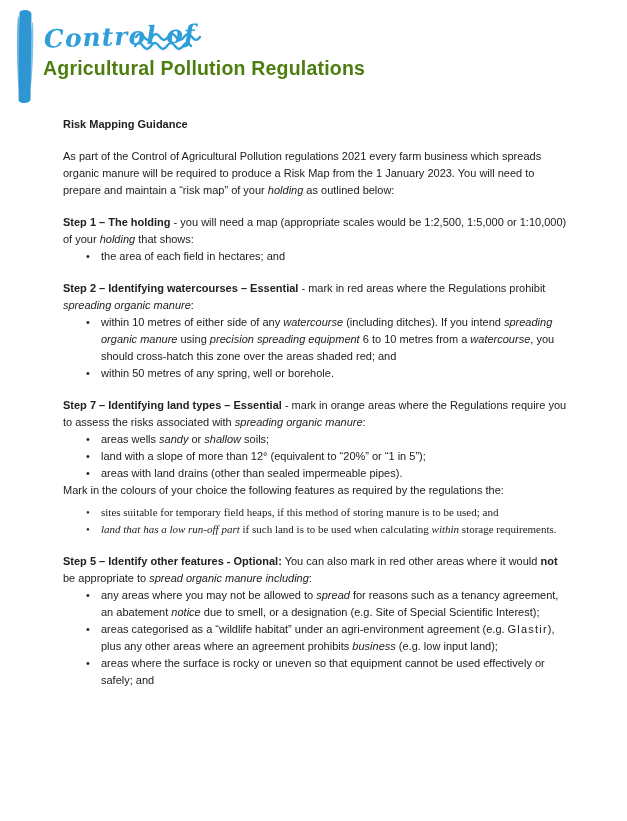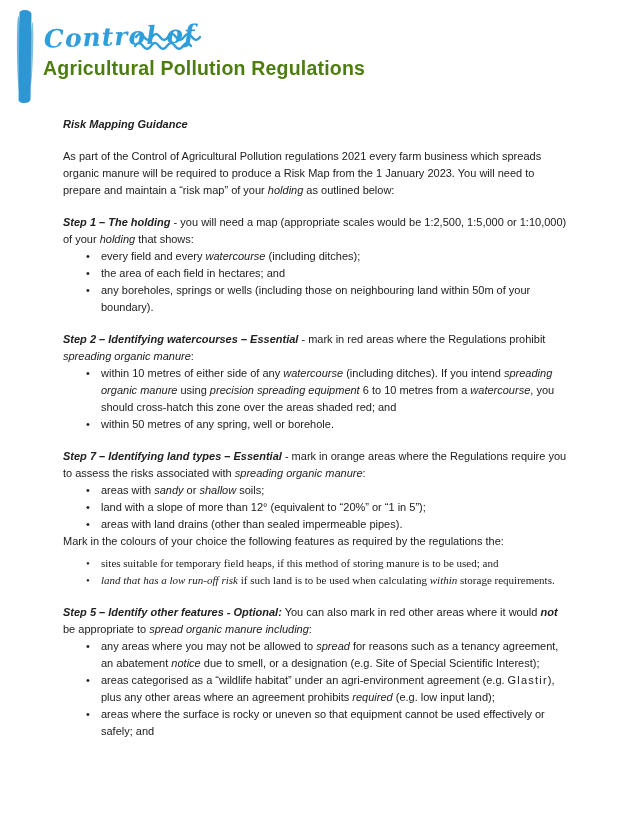--- a/index.html
+++ b/index.html
@@ -52,21 +52,21 @@
   .section { margin:0 0 15px 0; }
   .section p { margin:0; }
   ul.bullets { list-style:none; margin:0; padding:0; }
   ul.bullets li { position:relative; padding-left:38px; }
   ul.bullets li::before {
     content:"\2022";
     position:absolute; left:23px; top:0;
     font-size:11px;
   }
   ul.bullets.gap-top { margin-top:5px;font-family:Liberation Serif, serif; }
-  .b { font-weight:bold;font-style:italic; }
+  .b { font-weight:bold; }
   .i { font-style:italic; }
   .sp { letter-spacing:1.2px; }
 </style>
 </head>
 <body>
 
 <div class="page">
 
   <header>
     <div class="brush" style="background: rgb(46, 150, 210);"></div>
@@ -86,48 +86,46 @@
   <main class="doc" id="doc-body">
       <div class="section">
         <p><span class="b">Risk Mapping Guidance</span></p>
       </div>
       <div class="section">
         <p><span>As part of the Control of Agricultural Pollution regulations 2021 every farm business which spreads organic manure will be required to produce a Risk Map from the 1 January 2023. You will need to prepare and maintain a “risk map” of your </span><span class="i">holding</span><span> as outlined below:</span></p>
       </div>
       <div class="section">
         <p><span class="b">Step 1 – The holding</span><span> - you will need a map (appropriate scales would be 1:2,500, 1:5,000 or 1:10,000) of your </span><span class="i">holding</span><span> that shows:</span></p>
         <ul class="bullets">
-          <li><span>every field and every </span><span class="i">watercourse</span><span> (including ditches);</span></li>
           <li><span>the area of each field in hectares; and</span></li>
-          <li><span>any boreholes, springs or wells (including those on neighbouring land within 50m of your boundary).</span></li>
         </ul>
       </div>
       <div class="section">
         <p><span class="b">Step 2 – Identifying watercourses – Essential</span><span> - mark in red areas where the Regulations prohibit </span><span class="i">spreading organic manure</span><span>:</span></p>
         <ul class="bullets">
           <li><span>within 10 metres of either side of any </span><span class="i">watercourse</span><span> (including ditches). If you intend </span><span class="i">spreading organic manure</span><span> using </span><span class="i">precision spreading equipment</span><span> 6 to 10 metres from a </span><span class="i">watercourse</span><span>, you should cross-hatch this zone over the areas shaded red; and</span></li>
           <li><span>within 50 metres of any spring, well or borehole.</span></li>
         </ul>
       </div>
       <div class="section">
         <p><span class="b">Step 7 – Identifying land types – Essential</span><span> - mark in orange areas where the Regulations require you to assess the risks associated with </span><span class="i">spreading organic manure</span><span>:</span></p>
         <ul class="bullets">
-          <li><span>areas with </span><span class="i">sandy</span><span> or </span><span class="i">shallow</span><span> soils;</span></li>
+          <li><span>areas wells </span><span class="i">sandy</span><span> or </span><span class="i">shallow</span><span> soils;</span></li>
           <li><span>land with a slope of more than 12° (equivalent to “20%” or “1 in 5”);</span></li>
           <li><span>areas with land drains (other than sealed impermeable pipes).</span></li>
         </ul>
         <p><span>Mark in the colours of your choice the following features as required by the regulations the:</span></p>
         <ul class="bullets gap-top">
           <li><span>sites suitable for temporary field heaps, if this method of storing manure is to be used; and</span></li>
-          <li><span class="i">land that has a low run-off risk</span><span> if such land is to be used when calculating </span><span class="i">within</span><span> storage requirements.</span></li>
+          <li><span class="i">land that has a low run-off part</span><span> if such land is to be used when calculating </span><span class="i">within</span><span> storage requirements.</span></li>
         </ul>
       </div>
       <div class="section">
         <p><span class="b">Step 5 – Identify other features - Optional:</span><span> You can also mark in red other areas where it would </span><span class="b">not</span><span> be appropriate to </span><span class="i">spread organic manure including</span><span>:</span></p>
         <ul class="bullets">
           <li><span>any areas where you may not be allowed to </span><span class="i">spread</span><span> for reasons such as a tenancy agreement, an abatement </span><span class="i">notice</span><span> due to smell, or a designation (e.g. Site of Special Scientific Interest);</span></li>
-          <li><span>areas categorised as a “wildlife habitat” under an agri-environment agreement (e.g. </span><span class="sp">Glastir</span><span>), plus any other areas where an agreement prohibits </span><span class="i">required</span><span> (e.g. low input land);</span></li>
+          <li><span>areas categorised as a “wildlife habitat” under an agri-environment agreement (e.g. </span><span class="sp">Glastir</span><span>), plus any other areas where an agreement prohibits </span><span class="i">business</span><span> (e.g. low input land);</span></li>
           <li><span>areas where the surface is rocky or uneven so that equipment cannot be used effectively or safely; and</span></li>
         </ul>
       </div>
     </main>
 
 </div>
 
 </body></html>

